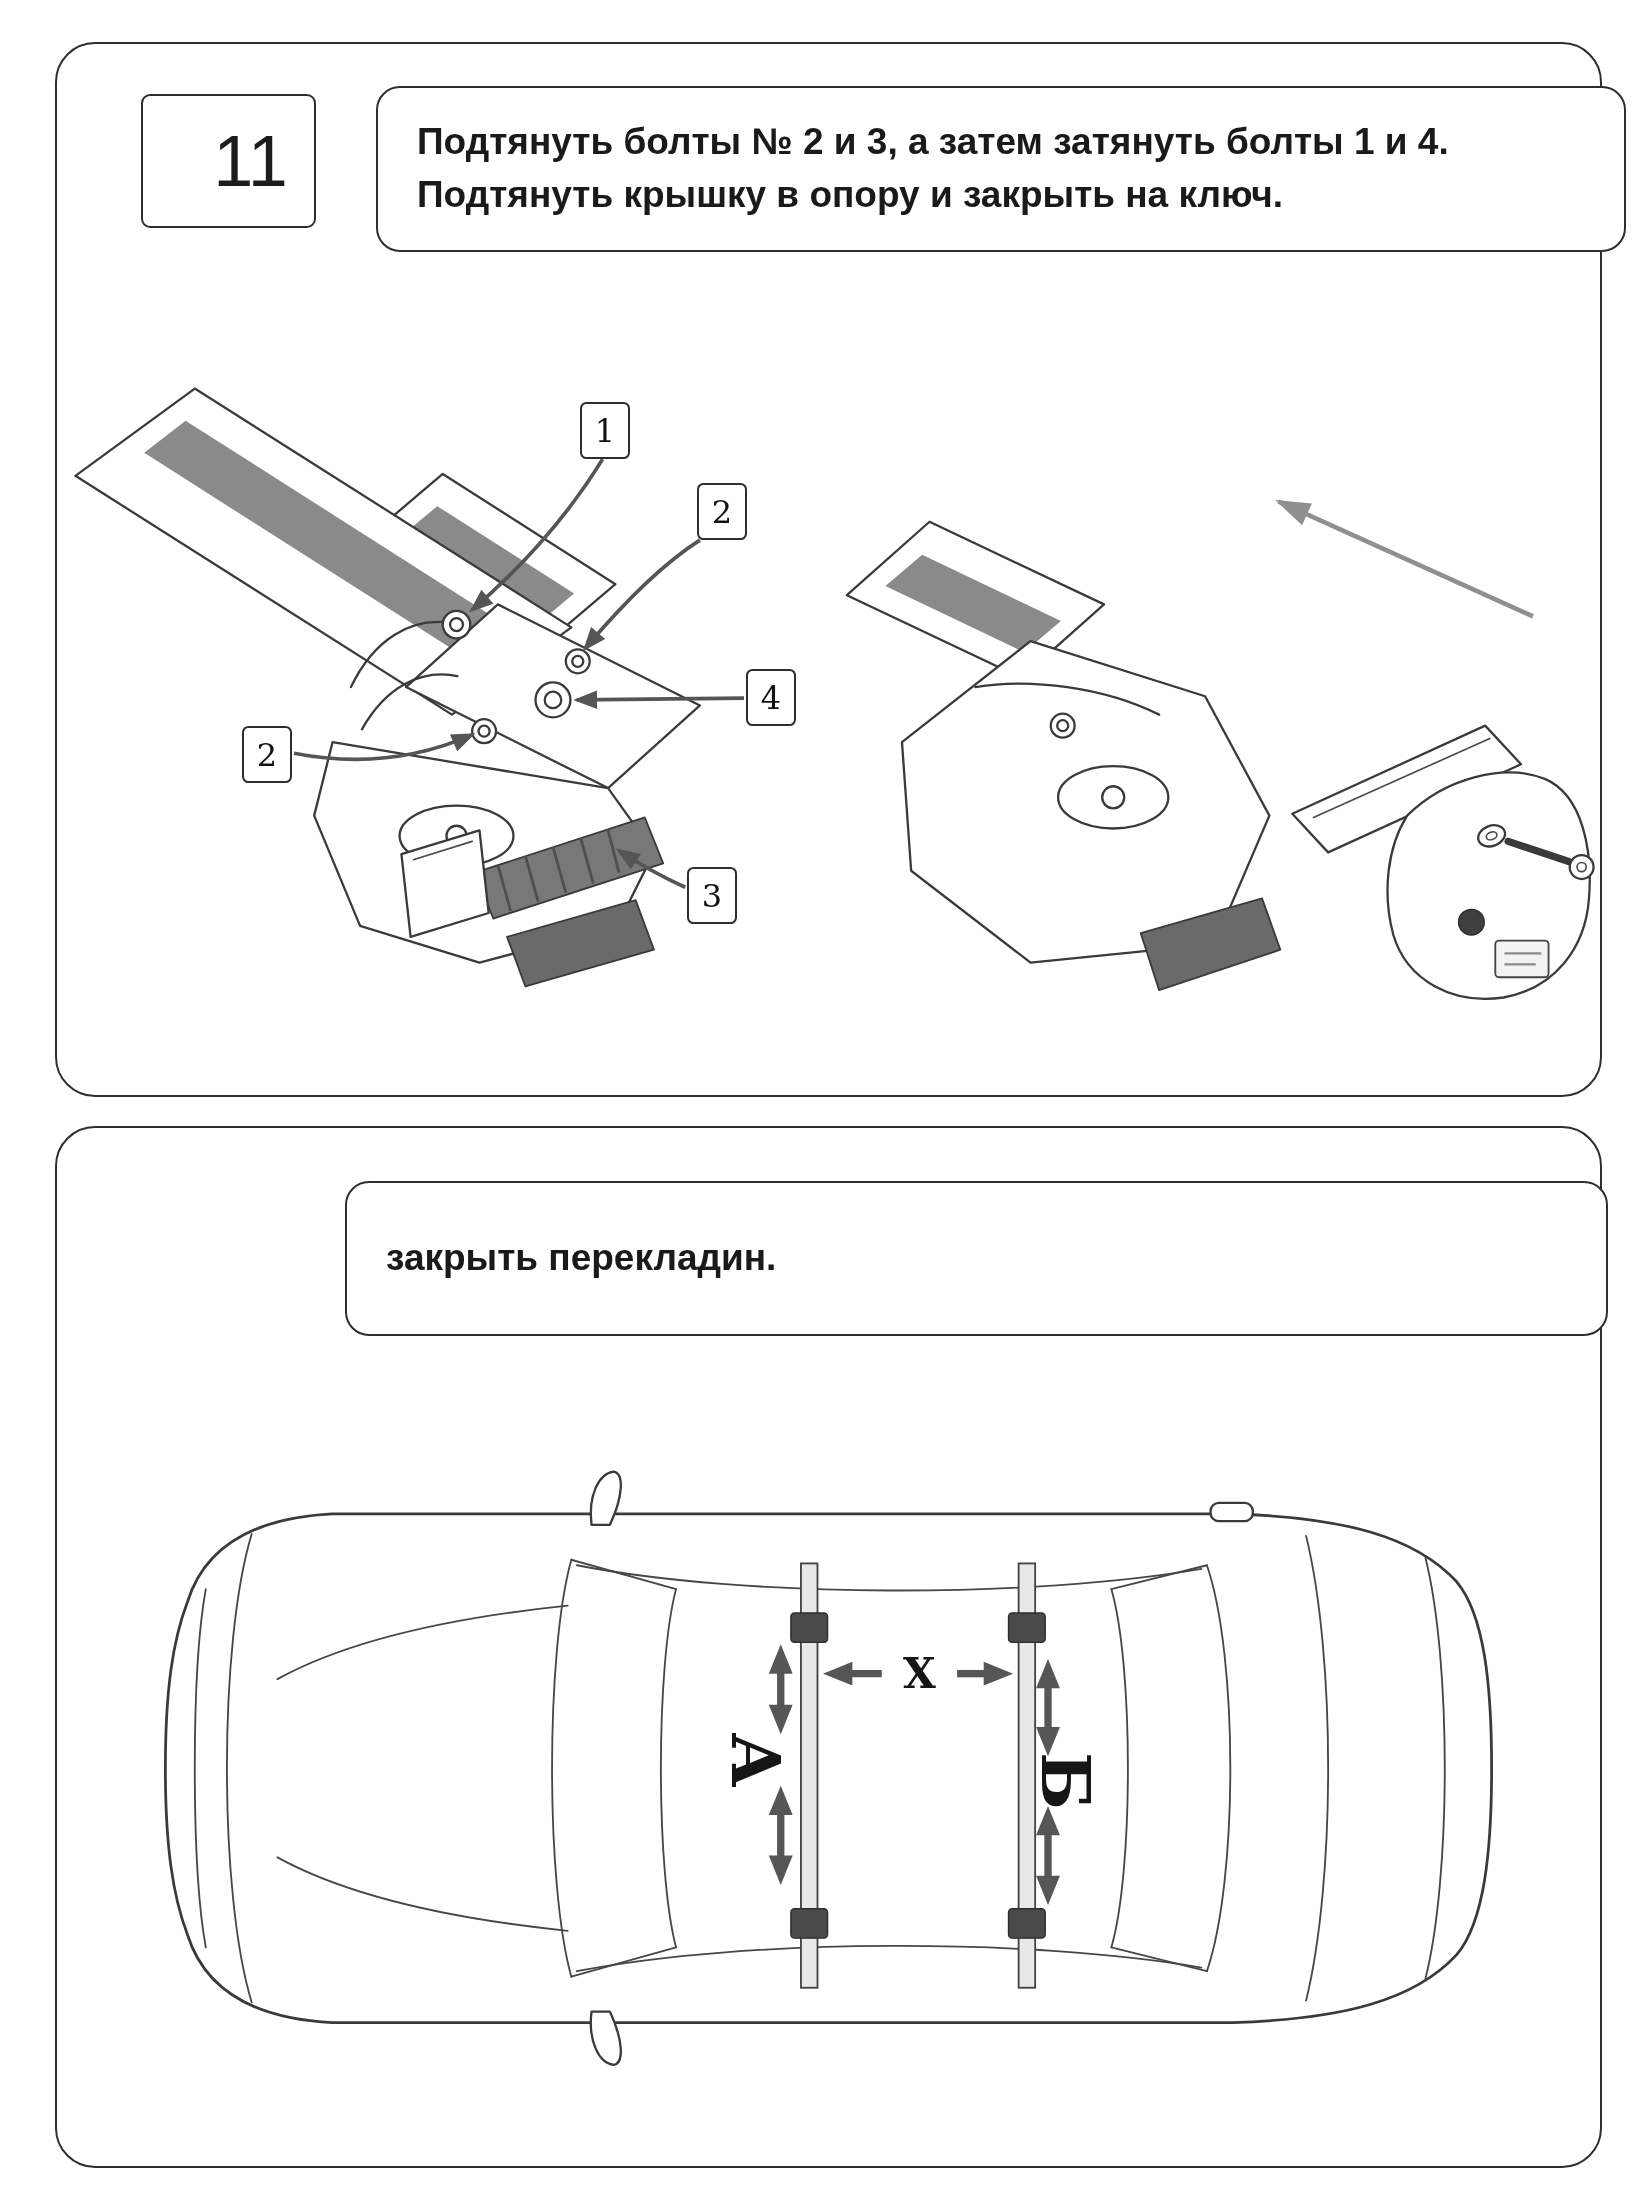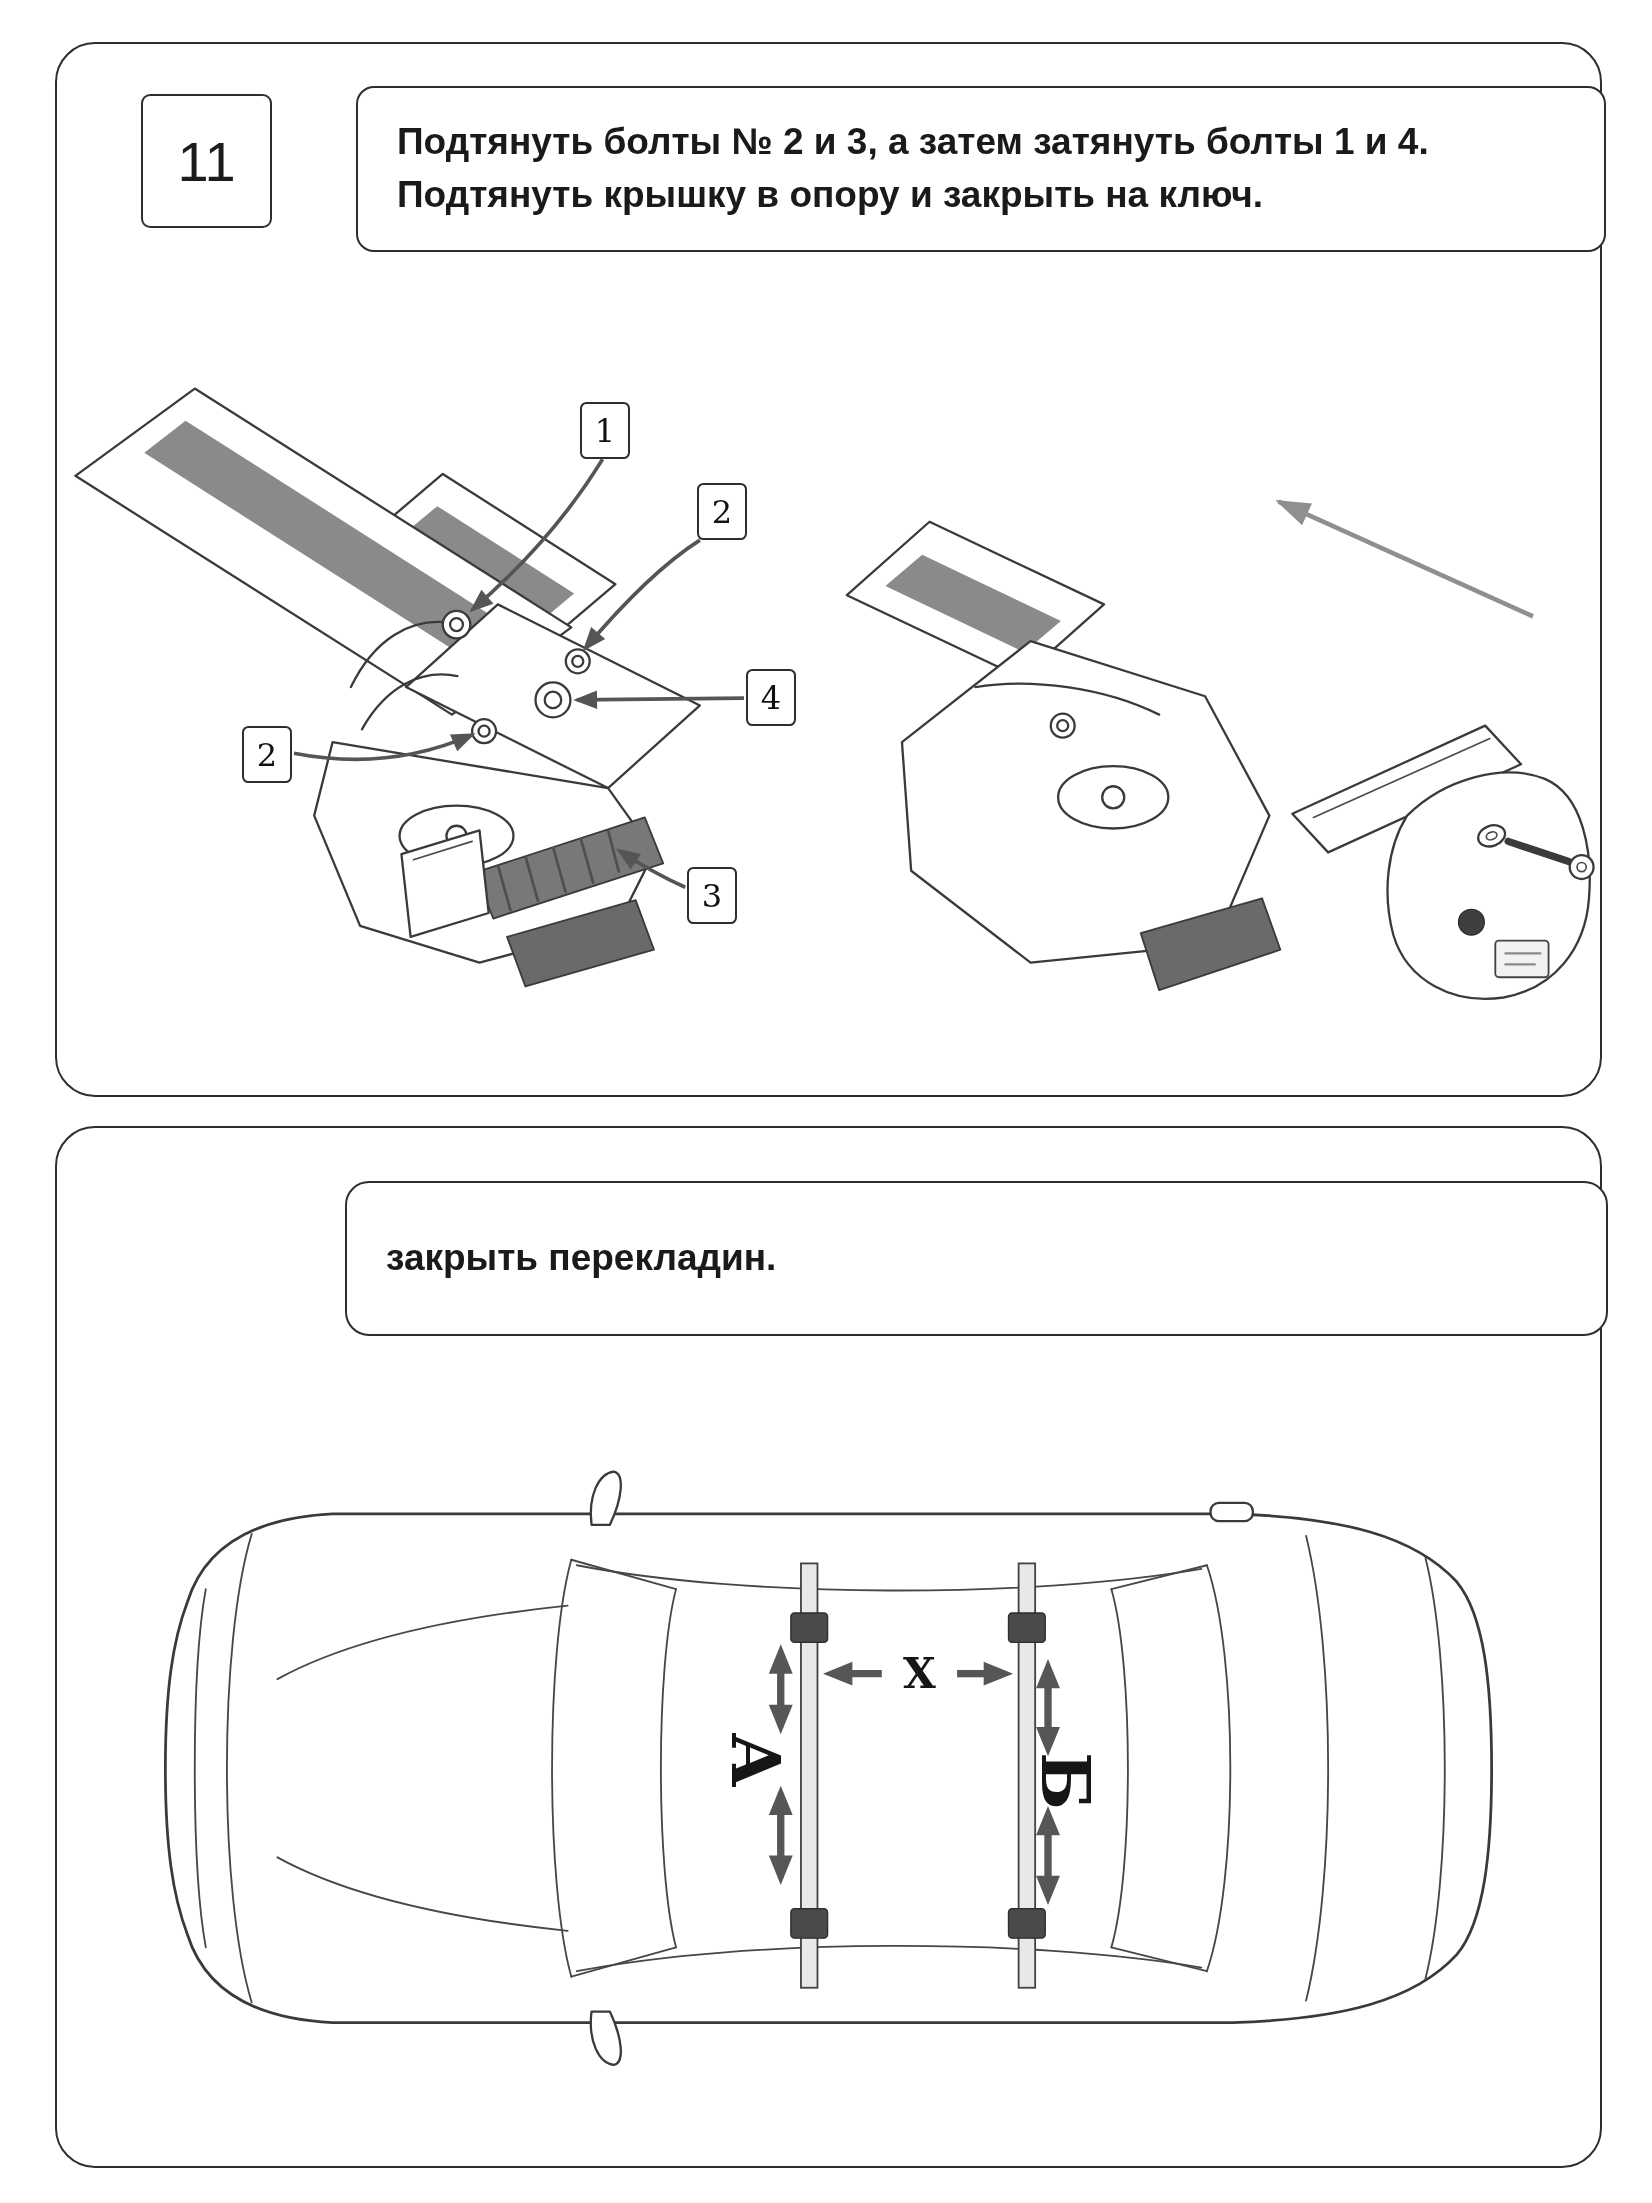--- a/index.html
+++ b/index.html
@@ -8,21 +8,21 @@
     font-family:"Liberation Sans",sans-serif;color:#1a1a1a;
   }
   .panel{
     position:absolute;background:#fff;border:2.8px solid #2e2e2e;border-radius:40px;
   }
   #panel-11{left:55px;top:42px;width:1543px;height:1051px;}
   #panel-12{left:55px;top:1126px;width:1543px;height:1038px;}
   .step-box{
     position:absolute;border:2.8px solid #2e2e2e;border-radius:9.2px;background:#fff;
     display:flex;align-items:center;justify-content:center;
-    font-size:56px;font-weight:400;color:#1c1c1c;z-index:3;
+    font-size:72px;font-weight:400;color:#1c1c1c;z-index:3;padding-left:44px;
   }
   .instr-box{
     position:absolute;border:2.8px solid #2e2e2e;border-radius:24px;background:#fff;
     display:flex;flex-direction:column;justify-content:center;
     padding:0 39px;font-weight:bold;font-size:37px;line-height:1.42;z-index:3;
   }
   .callout{
     position:absolute;width:46px;height:53px;border:2.3px solid #2e2e2e;border-radius:6.4px;
     background:#fff;display:flex;align-items:center;justify-content:center;
     font-family:"DejaVu Serif",serif;font-size:32px;color:#111;z-index:2;
@@ -48,21 +48,21 @@
 </style>
 </head>
 <body>
 
 <section class="panel" id="panel-11">
 
   <div class="step-box" style="left:84px;top:50px;width:127px;height:130px;">
     <span>11</span>
   </div>
 
-  <div class="instr-box" style="left:299px;top:42px;width:1168px;height:162px;border-radius:18px;">
+  <div class="instr-box" style="left:319px;top:42px;width:1168px;height:162px;">
     <div>Подтянуть болты № 2 и 3, а затем затянуть болты 1 и 4.</div>
     <div>Подтянуть крышку в опору и закрыть на ключ.</div>
   </div>
 
   <div class="callout" style="left:523px;top:358px;">
     <span>1</span>
   </div>
   <div class="callout" style="left:640px;top:439px;">
     <span>2</span>
   </div>

